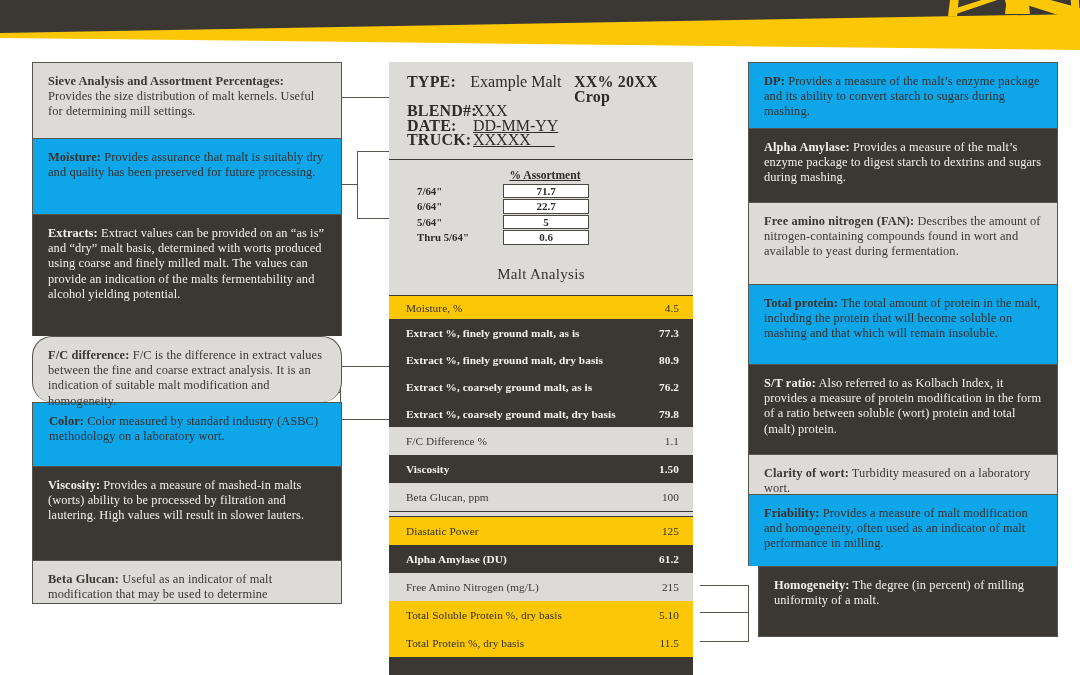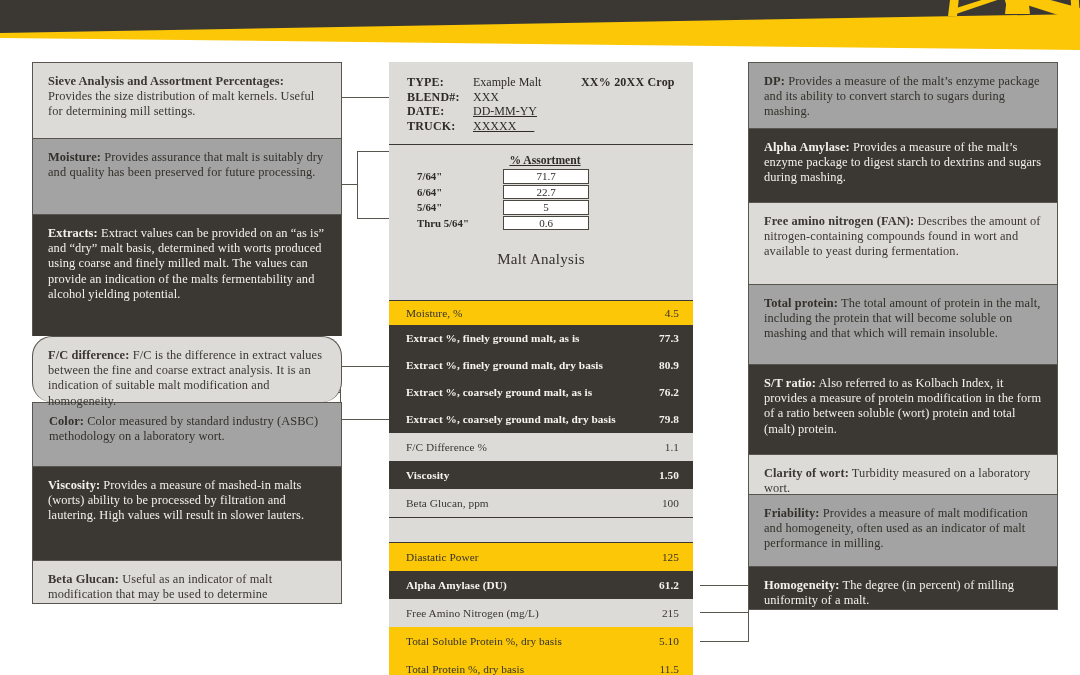--- a/index.html
+++ b/index.html
@@ -23,57 +23,57 @@
     border:1px solid #58544e;
     border-bottom:none;
     padding:11px 13px 11px 15px;
     box-sizing:border-box;
     font-size:12.4px;
     line-height:15.2px;
     letter-spacing:.1px;
   }
   .note:last-child{border-bottom:1px solid #58544e;}
   .note.gray{background:#dcdbd7;color:#3b3833;}
-  .note.yellow{background:#a3a3a3;color:#33302b;}
+  .note.yellow{background:#0ea5e9;color:#33302b;}
   .note.dark{background:#3b3834;color:#f3f1ec;}
   .note b{font-weight:bold;}
 
   
   .panel{
     position:absolute;left:389px;top:62px;width:304px;
     background:#dcdbd7;
   }
-  .idblock{padding:13px 0 11px 18px;font-size:12px;line-height:14.6px;color:#2f2c28;}
+  .idblock{padding:13px 0 11px 18px;font-size:16px;line-height:14.6px;color:#2f2c28;}
   .idrow{display:flex;align-items:baseline;}
   .idlabel{width:66px;font-weight:bold;letter-spacing:.2px;}
   .idval{width:108px;}
   .idval.ul{text-decoration:underline;}
   .idcrop{font-weight:bold;letter-spacing:.2px;}
 
   .hrule{height:0;border-top:1px solid #3b3834;width:304px;}
 
   .assort{padding:9px 0 9px 0;}
   .assort-head{
     margin-left:114px;width:84px;text-align:center;
     font-size:11.6px;font-weight:bold;color:#2f2c28;
     text-decoration:underline;margin-bottom:2px;
   }
   .arow{display:flex;align-items:stretch;height:14.5px;margin-bottom:1px;}
   .asize{width:114px;padding-left:28px;box-sizing:border-box;font-size:10.8px;font-weight:bold;color:#2f2c28;line-height:14.5px;}
   .aval{
     width:84px;background:#ffffff;border:1px solid #4a4740;
-    text-align:center;font-size:11px;color:#2f2c28;line-height:12.5px;
+    text-align:center;font-size:11px;color:#2f2c28;line-height:12.5px;font-weight:bold;
   }
 
   .ma-title{
     text-align:center;font-size:15px;color:#35322d;
     padding:11px 0 12px 0;letter-spacing:.3px;
   }
 
-  .tblock{border-top:1px solid #3b3834;border-bottom:1px solid #3b3834;margin-top:20px;}
+  .tblock{border-top:1px solid #3b3834;border-bottom:1px solid #3b3834;}
   .tgap{height:4px;background:#dcdbd7;}
   .trow{
     display:flex;justify-content:space-between;align-items:center;
     height:23.5px;padding:0 14px 0 17px;box-sizing:border-box;
     font-size:11.3px;letter-spacing:.05px;
   }
   .trow.gray{background:#dcdbd7;color:#3a3733;}
   .trow.yellow{background:#fbc707;color:#35322d;}
   .trow.dark{background:#3b3834;color:#f5f3ee;font-weight:bold;}
   .trow .tval{font-variant-numeric:tabular-nums;}
@@ -269,18 +269,18 @@
     </div>
     <div class="note dark" style="height:90px;">
       <b>S/T ratio:</b><span> Also referred to as Kolbach Index, it provides a measure of protein modification in the form of a ratio between soluble (wort) protein and total (malt) protein.</span>
     </div>
     <div class="note gray" style="height:40px;">
       <b>Clarity of wort:</b><span> Turbidity measured on a laboratory wort.</span>
     </div>
     <div class="note yellow" style="height:72px;">
       <b>Friability:</b><span> Provides a measure of malt modification and homogeneity, often used as an indicator of malt performance in milling.</span>
     </div>
-    <div class="note dark" style="height:44px;">
+    <div class="note dark" style="height:71px;margin-left:10px;">
       <b>Homogeneity:</b><span> The degree (in percent) of milling uniformity of a malt.</span>
     </div>
   </div>
 
 </div>
 
 </body></html>

